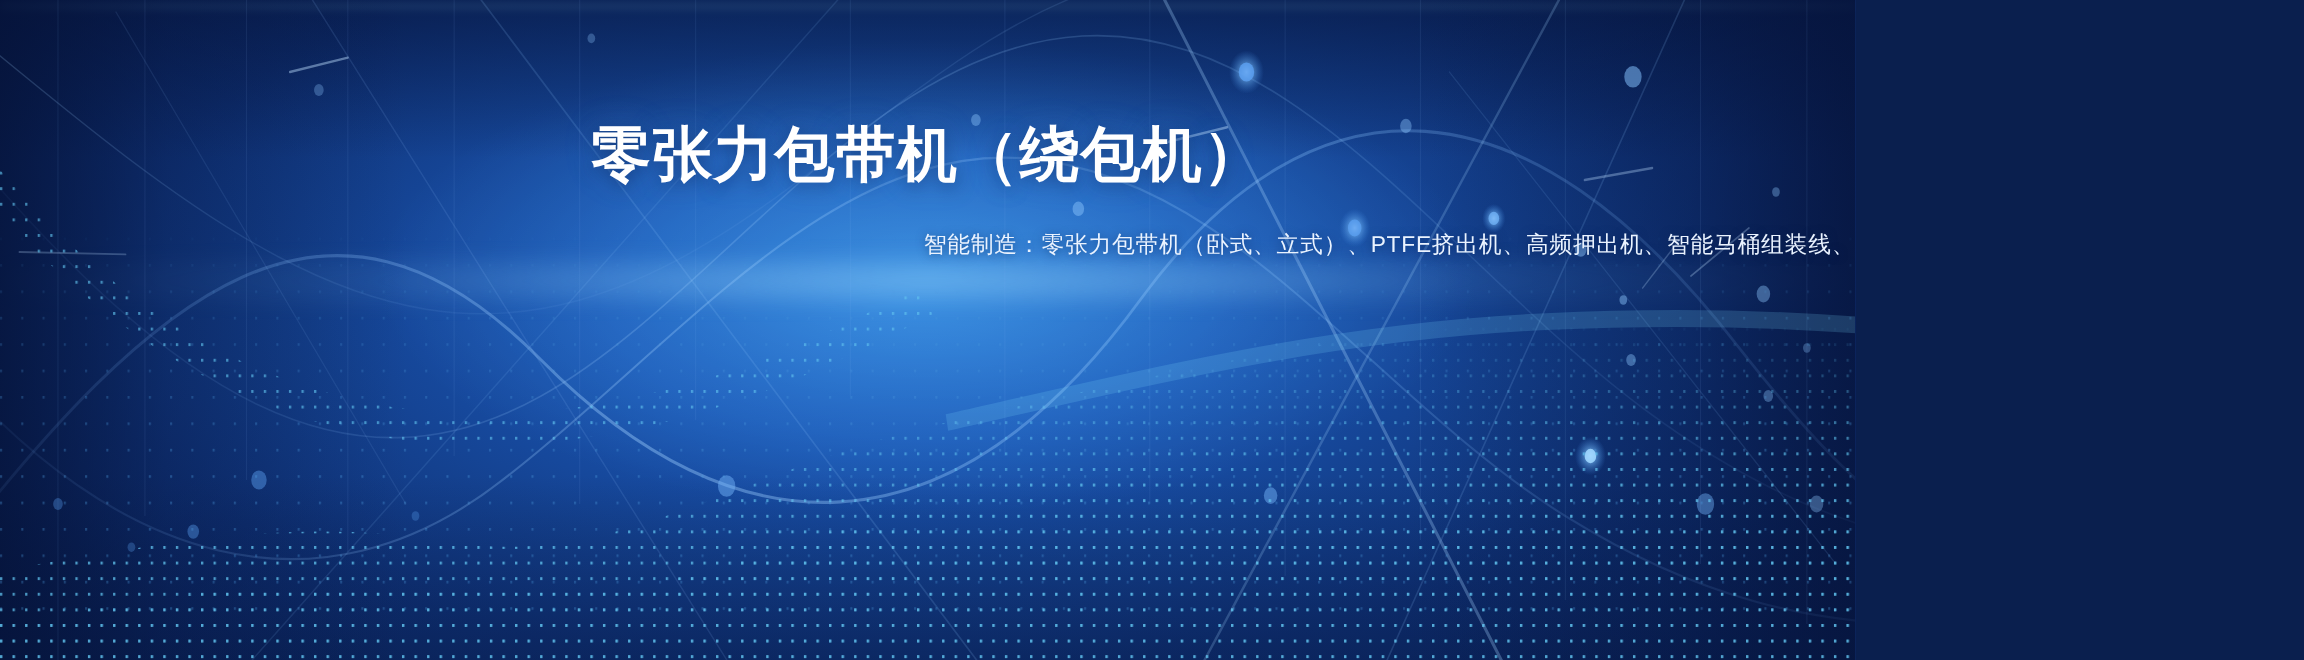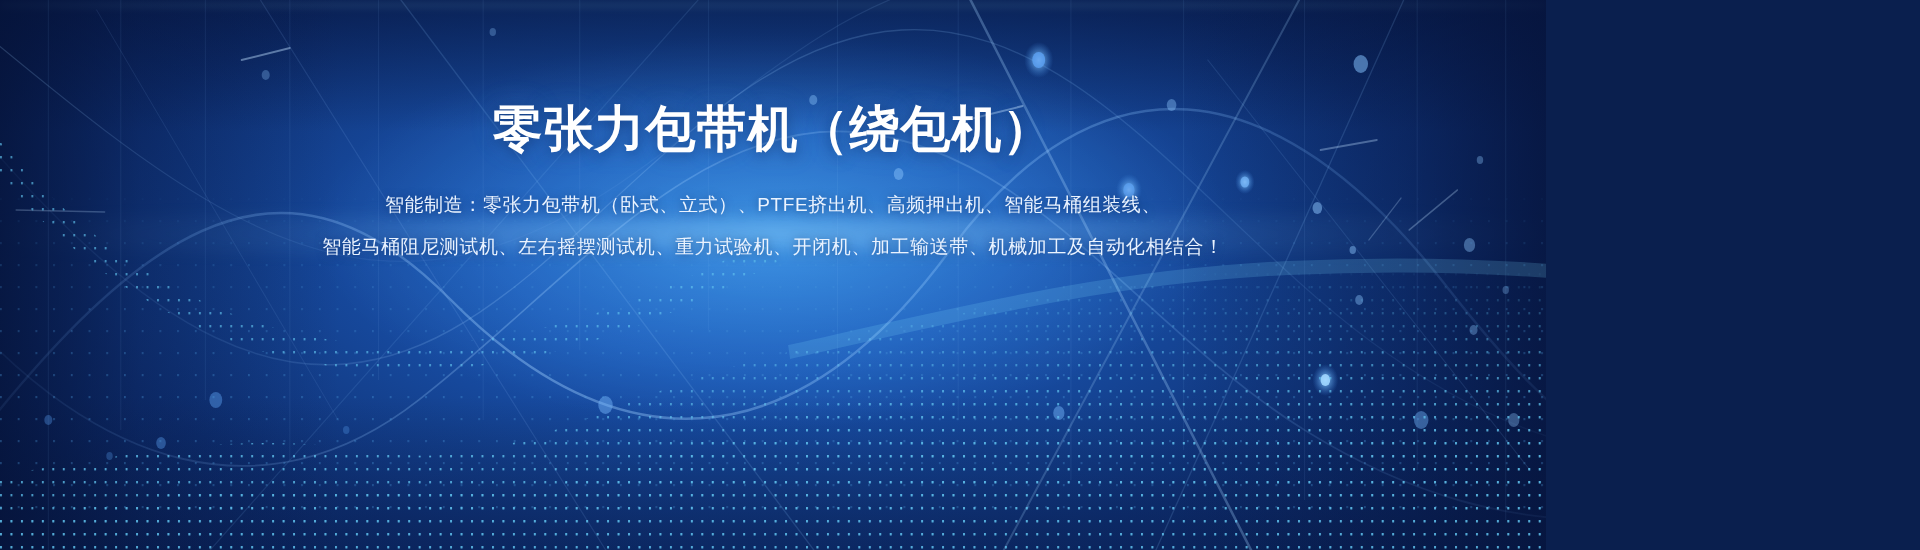--- a/index.html
+++ b/index.html
@@ -84,21 +84,21 @@
 
   .sub-line {
     color: #eaf3ff;
     font-size: 19px;
     line-height: 42px;
     font-weight: 400;
     letter-spacing: .6px;
     white-space: nowrap;
     text-shadow: 0 1px 8px rgba(8,30,80,0.55);
   }
-  #sub-line-1 { margin-top: 24px; }
+  #sub-line-1 { margin-top: 24px; text-align: right; }
 
   
   #art { z-index: 10; }
   #mesh { z-index: 20; }
 </style>
 </head>
 <body>
 
 <div id="banner">
 
@@ -243,16 +243,15 @@
     <path d="M980,352 C1200,312 1380,276 1600,268 C1760,262 1880,268 1940,272" fill="none" stroke="#7fe0ff" stroke-opacity="0.18" stroke-width="14"></path>
   </svg>
 
   <div id="bg-streak2"></div>
   <div id="bg-streak"></div>
   <div class="layer" id="bg-vignette"></div>
 
   <div id="content">
     <div class="title-line" id="title-line-1">零张力包带机（绕包机）</div>
     <div class="sub-line" id="sub-line-1">智能制造：零张力包带机（卧式、立式）、PTFE挤出机、高频押出机、智能马桶组装线、</div>
-    <div class="sub-line" id="sub-line-2">智能马桶阻尼测试机、左右摇摆测试机、重力试验机、开闭机、加工输送带、机械加工及自动化相结合！</div>
   </div>
 
 </div>
 
 </body></html>

